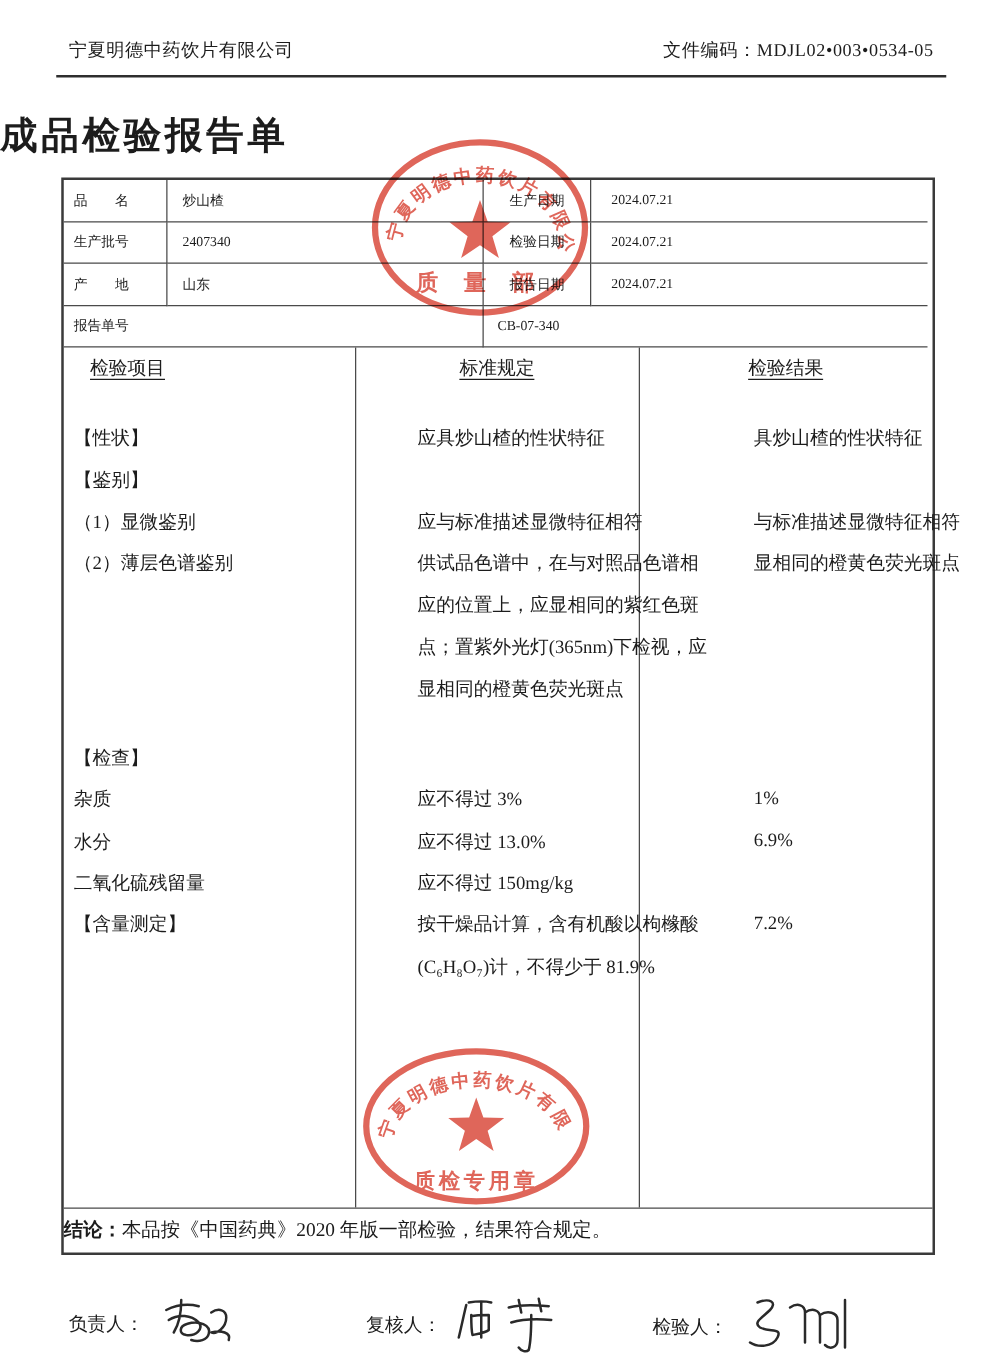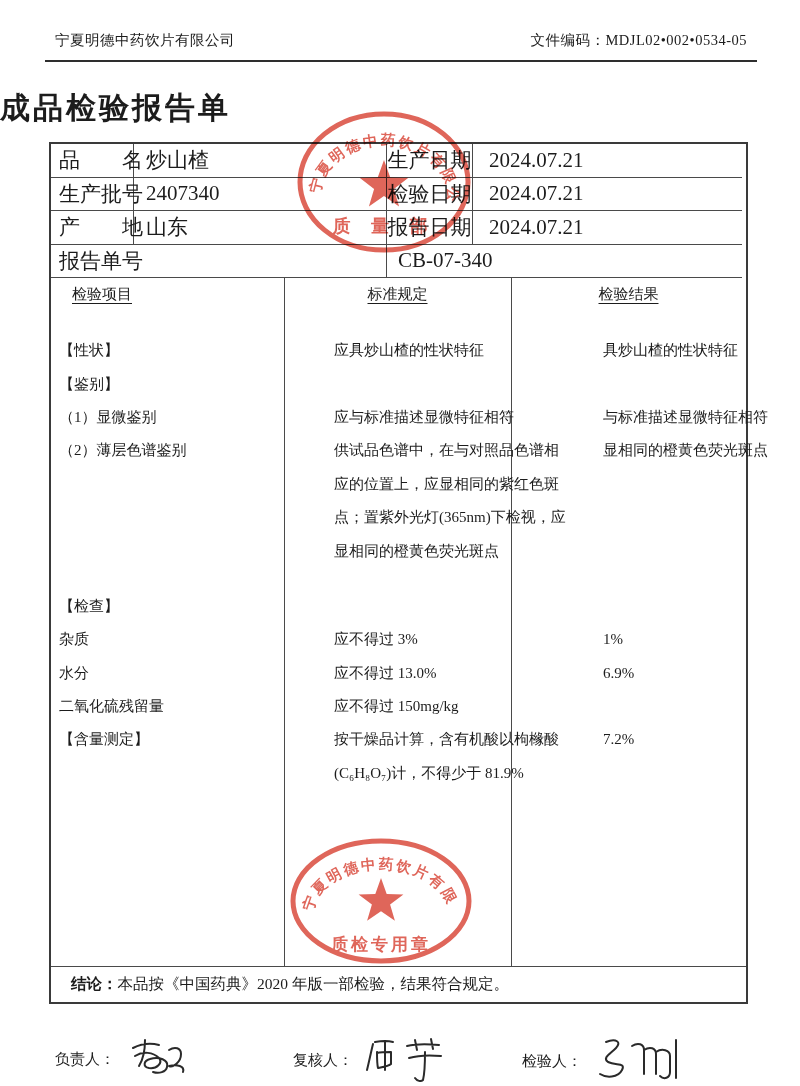--- a/index.html
+++ b/index.html
@@ -10,21 +10,21 @@
   }
   
   .hdr{position:absolute;top:31px;left:55px;width:692px;display:flex;
        justify-content:space-between;font-size:14.5px;letter-spacing:.5px;}
   .hdr-rule{position:absolute;top:60px;left:45px;width:712px;height:2px;background:#2e2e2e;}
   
   .title{position:absolute;top:88px;left:0;width:800px;
          font-size:30px;font-weight:bold;letter-spacing:3px;}
   
   .tbl{position:absolute;left:49px;top:142px;width:695px;border:2px solid #3a3a3a;background:transparent;}
-  .info{display:grid;grid-template-columns:83px 253px 86px 269px;grid-auto-rows:33.5px;font-size:21px;}
+  .info{display:grid;grid-template-columns:83px 253px 86px 269px;grid-auto-rows:33.5px;font-size:11px;}
   .info .c{display:flex;align-items:center;padding:0 8px;border-right:1px solid #4a4a4a;
            border-bottom:1px solid #4a4a4a;white-space:nowrap;overflow:visible;}
   .info .c.val{padding-left:12px;}
   .info .c.val2{padding-left:16px;border-right:none;}
   .info .c.lab2{justify-content:center;padding:0 2px;}
   .info .c.span2{grid-column:1/3;}
   .info .c.span2v{grid-column:3/5;border-right:none;padding-left:11px;}
   
   .section{position:relative;height:688px;border-bottom:1px solid #4a4a4a;font-size:15px;}
   .vline{position:absolute;top:0;bottom:0;width:1px;background:#4a4a4a;}
@@ -33,40 +33,40 @@
              grid-template-columns:233px 227px 235px;}
   .sec-heads span{display:block;}
   .sec-heads .h1{padding-left:9px;margin-left:12px;}
   .sec-heads .h2,.sec-heads .h3{text-align:center;}
   .sec-heads u{text-decoration:underline;text-underline-offset:4px;}
   .rows{position:absolute;top:56px;left:0;width:100%;}
   .irow{display:grid;grid-template-columns:233px 227px 235px;height:33.4px;align-items:center;gap:42px;}
   .irow>div{padding-left:8px;white-space:nowrap;overflow:visible;}
   .spacer{height:22px;}
   
-  .concl{height:35px;display:flex;align-items:center;padding-left:20px;font-size:15.5px;white-space:nowrap;}
+  .concl{height:35px;display:flex;align-items:center;padding-left:0;font-size:15.5px;white-space:nowrap;}
   .concl b{font-weight:bold;}
   
   .sig-row{position:absolute;top:1022px;left:0;width:800px;height:60px;}
   .sig-group{position:absolute;display:flex;align-items:center;font-size:15px;}
   .sig-group svg{margin-left:10px;}
   .sg1{left:55px;top:14px;} .sg2{left:293px;top:14px;} .sg3{left:512px;top:14px;}
   .ink{stroke:#2a2a2a;stroke-width:2;fill:none;stroke-linecap:round;stroke-linejoin:round;}
   
   .stamp{position:absolute;pointer-events:none;opacity:.78;mix-blend-mode:multiply;}
   .stamp-top{left:294px;top:108px;}
   .stamp-bottom{left:288px;top:836px;}
   .stamp text{font-family:"Liberation Serif","DejaVu Serif",serif;font-weight:bold;}
 </style>
 </head>
 <body>
 
 <div class="hdr">
   <span>宁夏明德中药饮片有限公司</span>
-  <span>文件编码：MDJL02•002•0534-05</span>
+  <span>文件编码：MDJL02•003•0534-05</span>
 </div>
 <div class="hdr-rule"></div>
 
 <div class="title">成品检验报告单</div>
 
 <div class="tbl">
 
   <div class="info">
     <div class="c">品　　名</div>
     <div class="c val">炒山楂</div>

